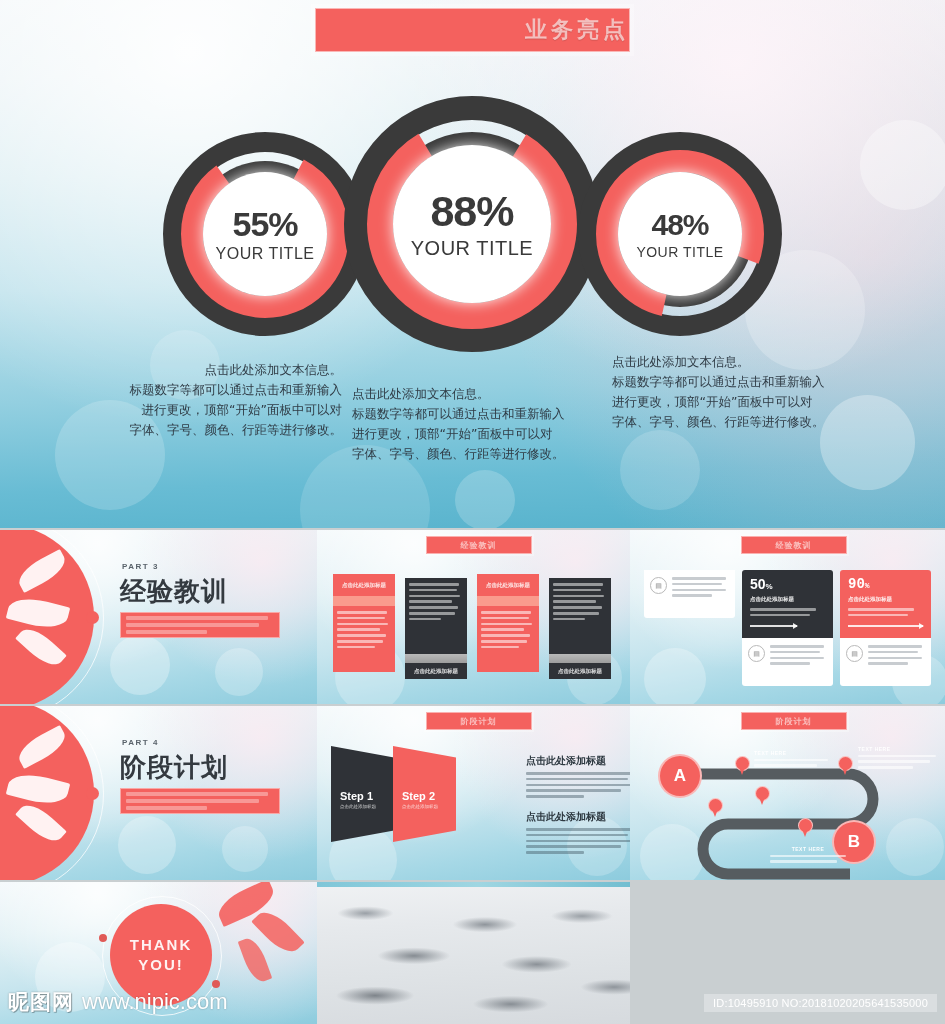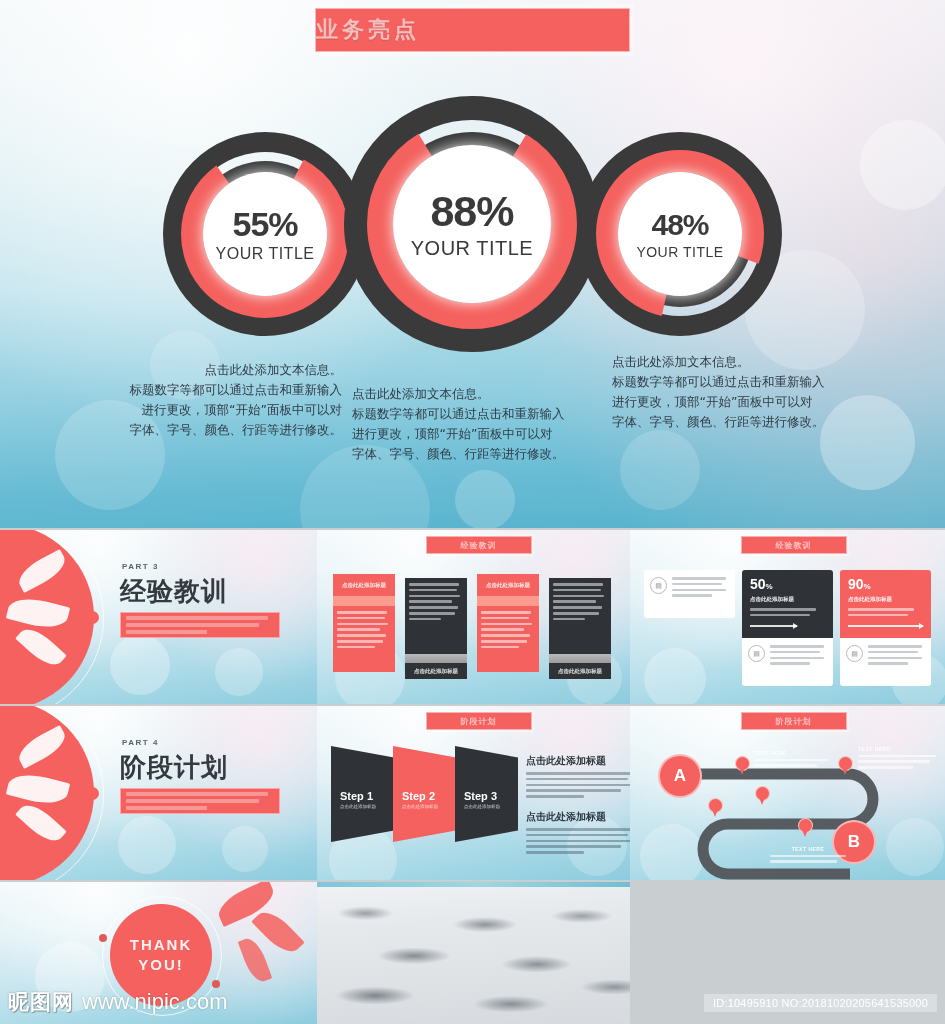--- a/index.html
+++ b/index.html
@@ -18,21 +18,21 @@
       radial-gradient(circle at 20% 10%, rgba(255,255,255,.9) 0%, rgba(255,255,255,0) 42%),
       radial-gradient(circle at 92% 48%, rgba(240,205,215,.55) 0%, rgba(240,205,215,0) 40%),
       linear-gradient(178deg,#f2f7f9 0%, #eaf3f6 14%, #d8ecf1 32%, #bfe2ec 52%, #93cfe0 72%, #68bcd4 88%, #56b2cc 100%);
   }
   .bokeh{position:absolute;border-radius:50%;pointer-events:none;}
 
   .banner{
     position:absolute;left:315px;top:8px;width:313px;height:42px;
     background:#f4615e;border:1px solid rgba(255,255,255,.55);
     box-shadow:0 0 0 4px rgba(255,255,255,.30);
-    display:flex;align-items:center;justify-content:flex-start;
+    display:flex;align-items:center;justify-content:flex-end;
   }
   .banner span{
     color:rgba(255,255,255,.62);font-size:22px;font-weight:bold;letter-spacing:4px;
     text-shadow:0 1px 1px rgba(0,0,0,.12);
   }
 
   .donuts{position:absolute;left:0;top:96px;width:945px;height:270px;}
   .donut{position:absolute;}
   .donut .hole{
     position:absolute;border-radius:50%;background:#fff;
@@ -352,21 +352,21 @@
           <div style="flex:1">
             <div class="fakeline" style="width:95%;background:#c8ccd0"></div>
             <div class="fakeline" style="width:88%;background:#c8ccd0"></div>
             <div class="fakeline" style="width:95%;background:#c8ccd0"></div>
             <div class="fakeline" style="width:70%;background:#c8ccd0"></div>
           </div>
         </div>
       </div>
 
       <div class="pcard" style="left:210px;">
-        <div class="top" style="background:#f4615e;">
+        <div class="top" style="background:#f4615e;font-family:Liberation Mono, monospace;">
           <div class="pnum"><span>90</span><small>%</small></div>
           <div class="ptit">点击此处添加标题</div>
           <div class="fakeline" style="width:88%;background:rgba(255,255,255,.55);margin-top:5px;"></div>
           <div class="fakeline" style="width:80%;background:rgba(255,255,255,.55)"></div>
           <div class="pbar"></div>
         </div>
         <div class="bot">
           <div class="doc-icon">▤</div>
           <div style="flex:1">
             <div class="fakeline" style="width:95%;background:#c8ccd0"></div>
@@ -407,25 +407,20 @@
         </div>
 
       <div class="chev" style="left:14px;">
         <div class="shape" style="background:#2f3237;"></div>
         <div class="lbl">Step 1</div>
         <div class="sub">点击此处添加标题</div>
       </div>
       <div class="chev" style="left:76px;">
         <div class="shape" style="background:#f4615e;"></div>
         <div class="lbl">Step 2</div>
-        <div class="sub">点击此处添加标题</div>
-      </div>
-      <div class="chev" style="left:138px;">
-        <div class="shape" style="background:#2f3237;"></div>
-        <div class="lbl">Step 3</div>
         <div class="sub">点击此处添加标题</div>
       </div>
 
       <div class="steps-text" style="top:48px;">
         <h4>点击此处添加标题</h4>
         <div style="margin-top:4px">
           <div class="fakeline" style="width:100%;background:rgba(60,80,92,.42)"></div>
           <div class="fakeline" style="width:96%;background:rgba(60,80,92,.42)"></div>
           <div class="fakeline" style="width:99%;background:rgba(60,80,92,.42)"></div>
           <div class="fakeline" style="width:90%;background:rgba(60,80,92,.42)"></div>

